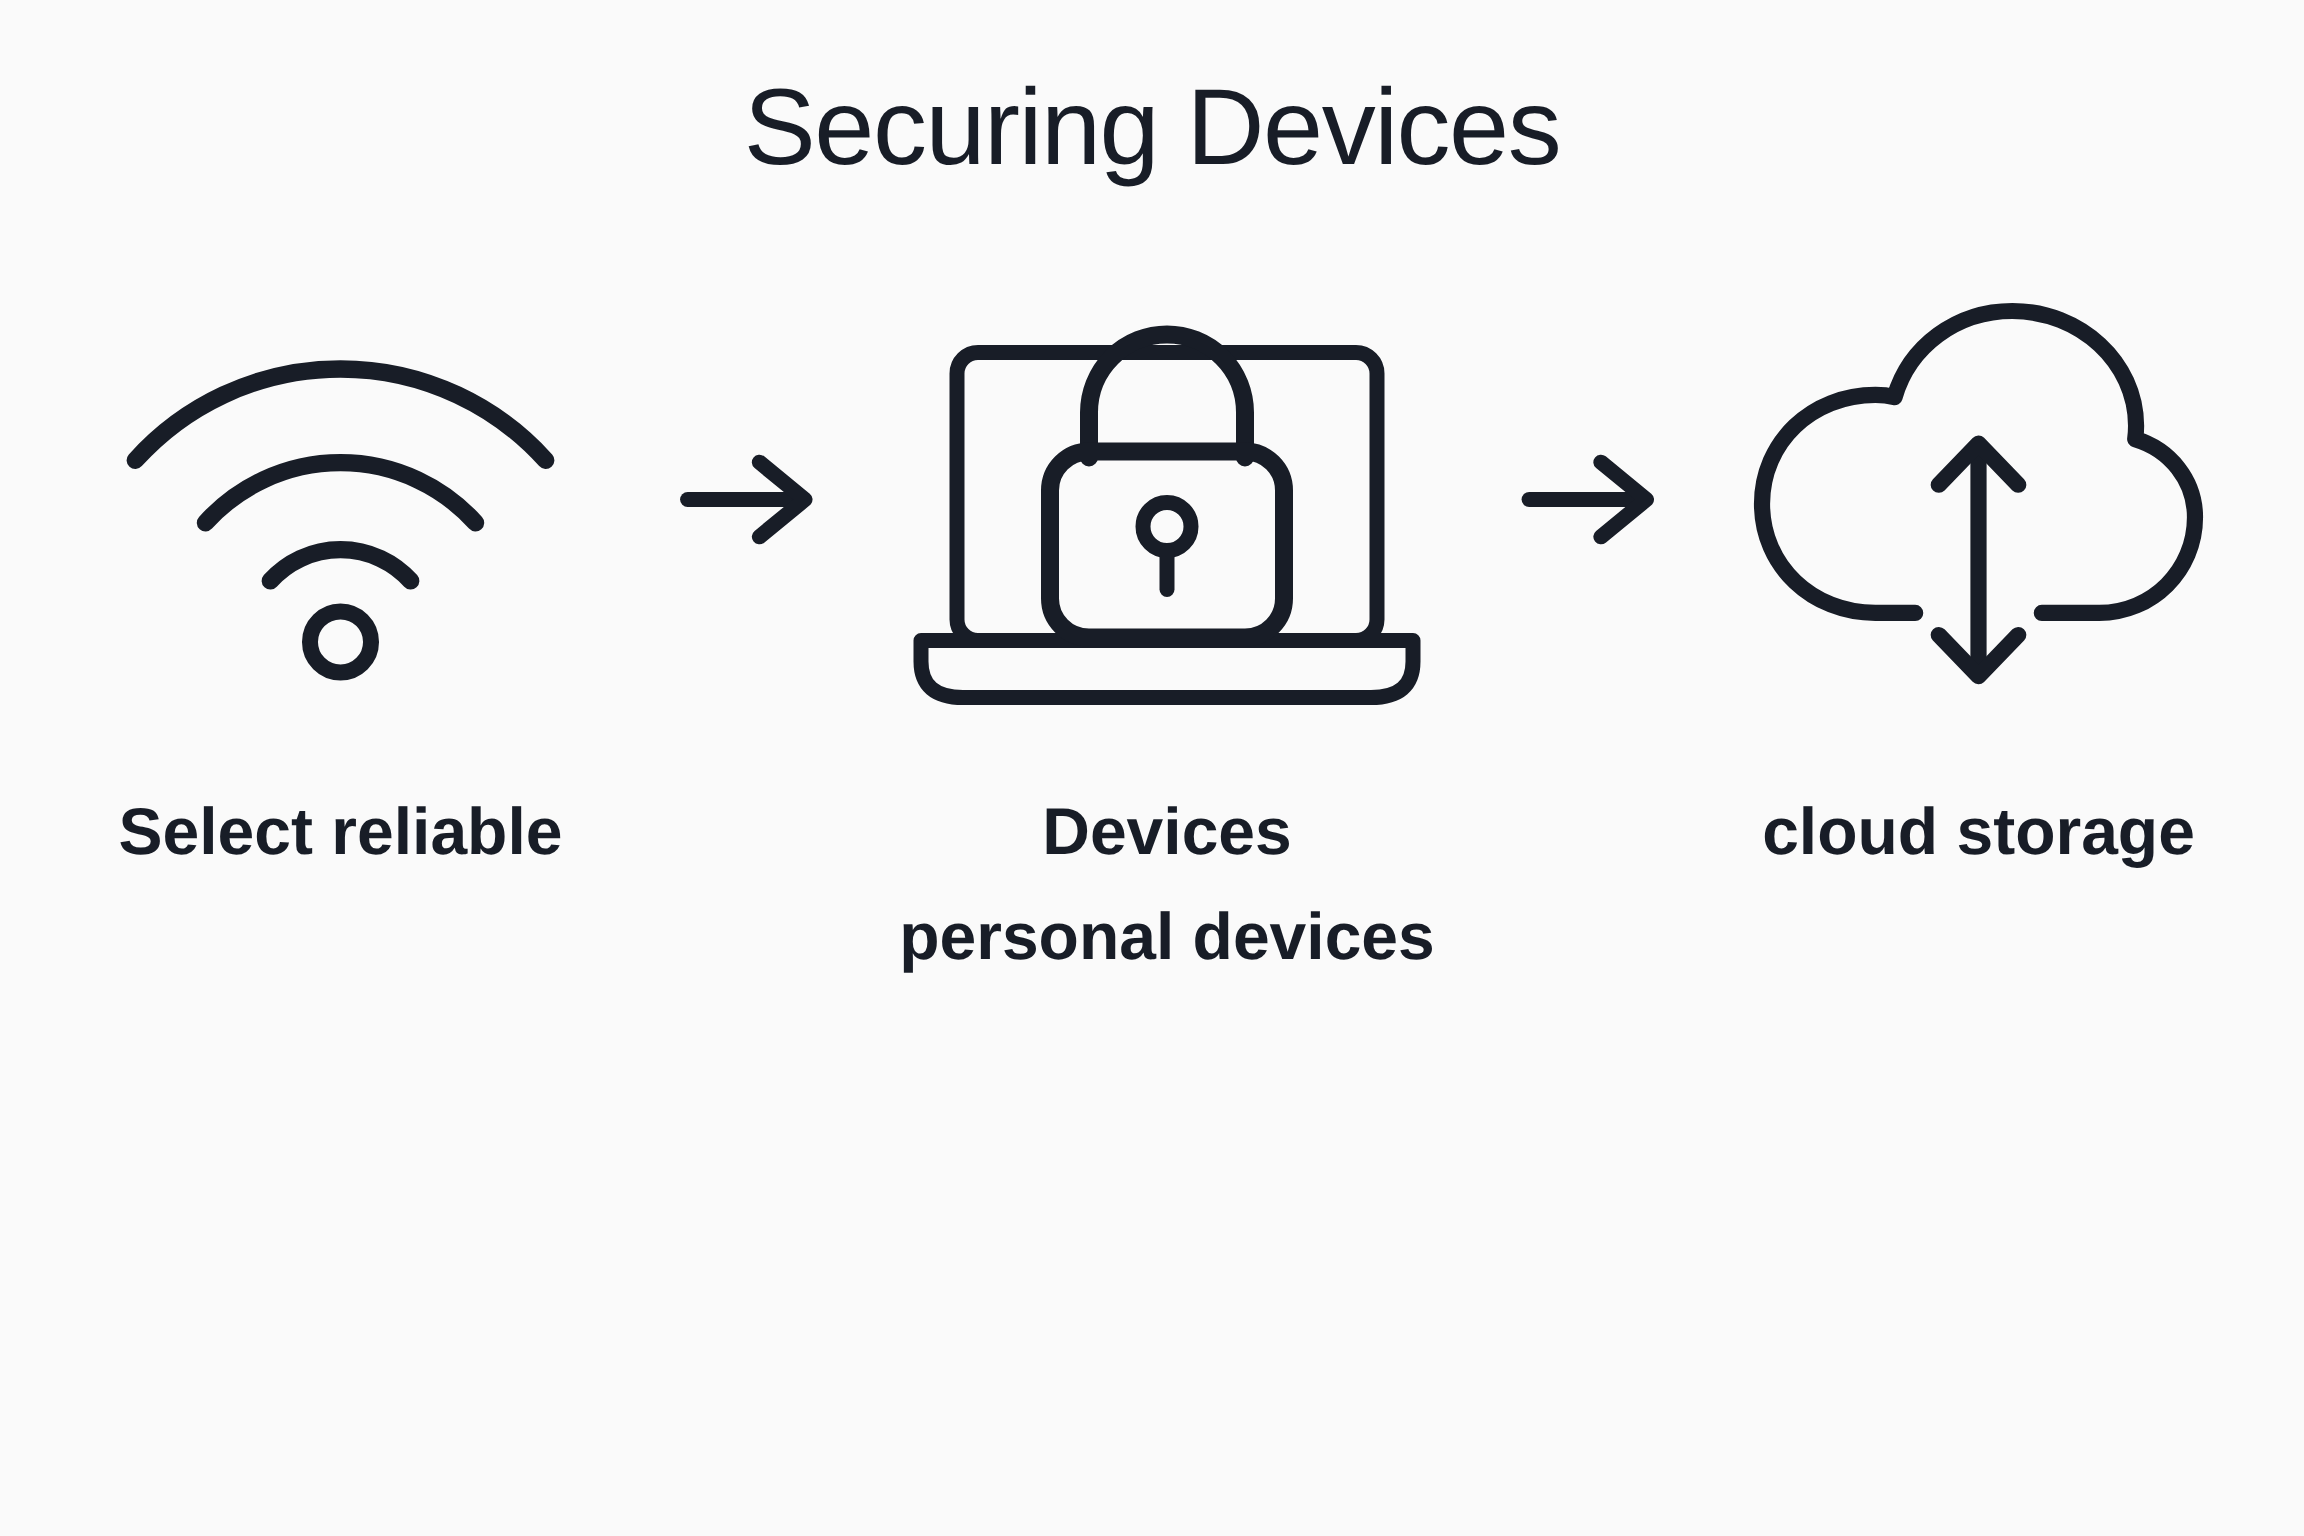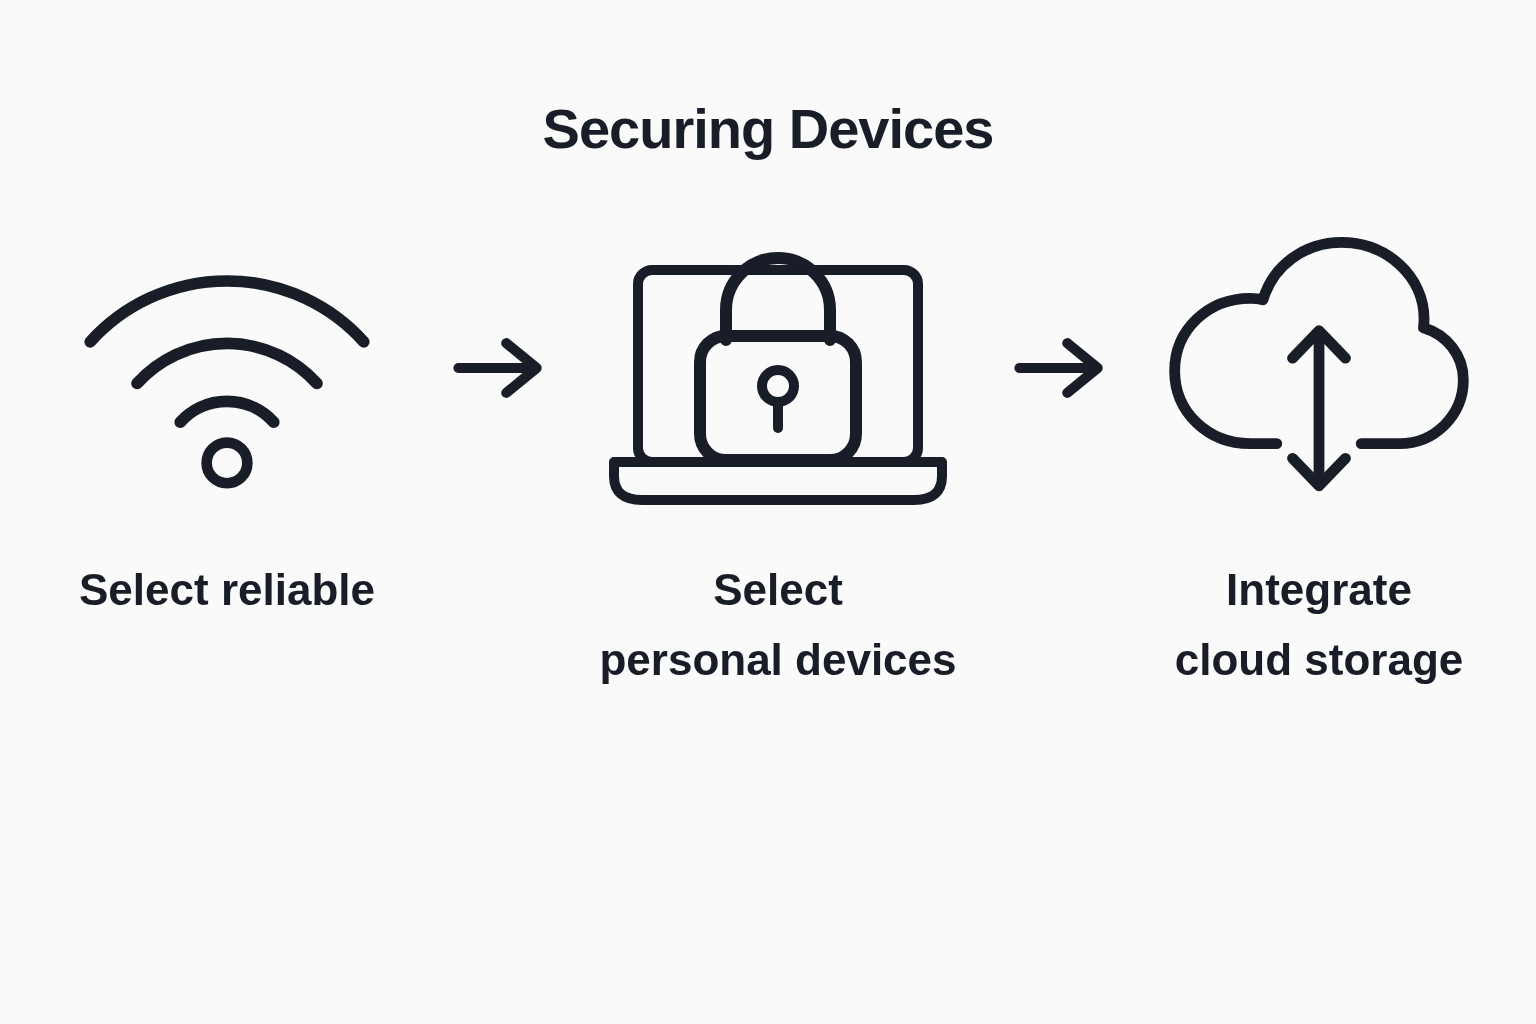--- a/index.html
+++ b/index.html
@@ -13,23 +13,23 @@
   body{
     background:var(--background);
     color:var(--ink);
     font-family:"Liberation Sans","DejaVu Sans",sans-serif;
   }
   .canvas{
     width:1536px;height:1024px;
     display:flex;flex-direction:column;align-items:center;
   }
   .title{
-    margin-top:96px;
-    font-size:56px;
-    font-weight:700;
+    margin-top:44px;
+    font-size:72px;
+    font-weight:400;
     letter-spacing:-1px;
     color:var(--ink);
     text-align:center;
   }
   .flow{
     margin-top:62px;
     display:flex;
     align-items:flex-start;
     justify-content:center;
   }
@@ -105,21 +105,21 @@
 
           <path class="stroke" stroke-width="12" d="M 118 110 V 80 a 52 52 0 0 1 104 0 v 30"></path>
 
           <rect class="stroke" stroke-width="12" fill="var(--lock-fill)" x="92" y="106" width="156" height="124" rx="26"></rect>
 
           <circle class="stroke" stroke-width="10" cx="170" cy="156" r="16"></circle>
           <path class="stroke" stroke-width="10" d="M 170 173 V 198"></path>
         </svg>
       </div>
       <div class="caption">
-        <span>Select</span>
+        <span>Devices</span>
         <span>personal devices</span>
       </div>
     </div>
 
     <div class="arrow-box">
       <svg width="92" height="68" viewBox="0 0 100 70">
         <path class="stroke" stroke-width="11" d="M 7 35 H 86"></path>
         <path class="stroke" stroke-width="11" d="M 59 8 L 92 35 L 59 62"></path>
       </svg>
     </div>
@@ -139,19 +139,18 @@
                    C 295 102 312 123 312 148
                    C 312 184 283 213 247 213
                    H 208"></path>
 
           <path class="stroke" stroke-width="11" d="M 165 102 V 252"></path>
           <path class="stroke" stroke-width="11" d="M 138 126 L 165 98 L 192 126"></path>
           <path class="stroke" stroke-width="11" d="M 138 228 L 165 256 L 192 228"></path>
         </svg>
       </div>
       <div class="caption">
-        <span>Integrate</span>
         <span>cloud storage</span>
       </div>
     </div>
 
   </div>
 </div>
 
 </body></html>

